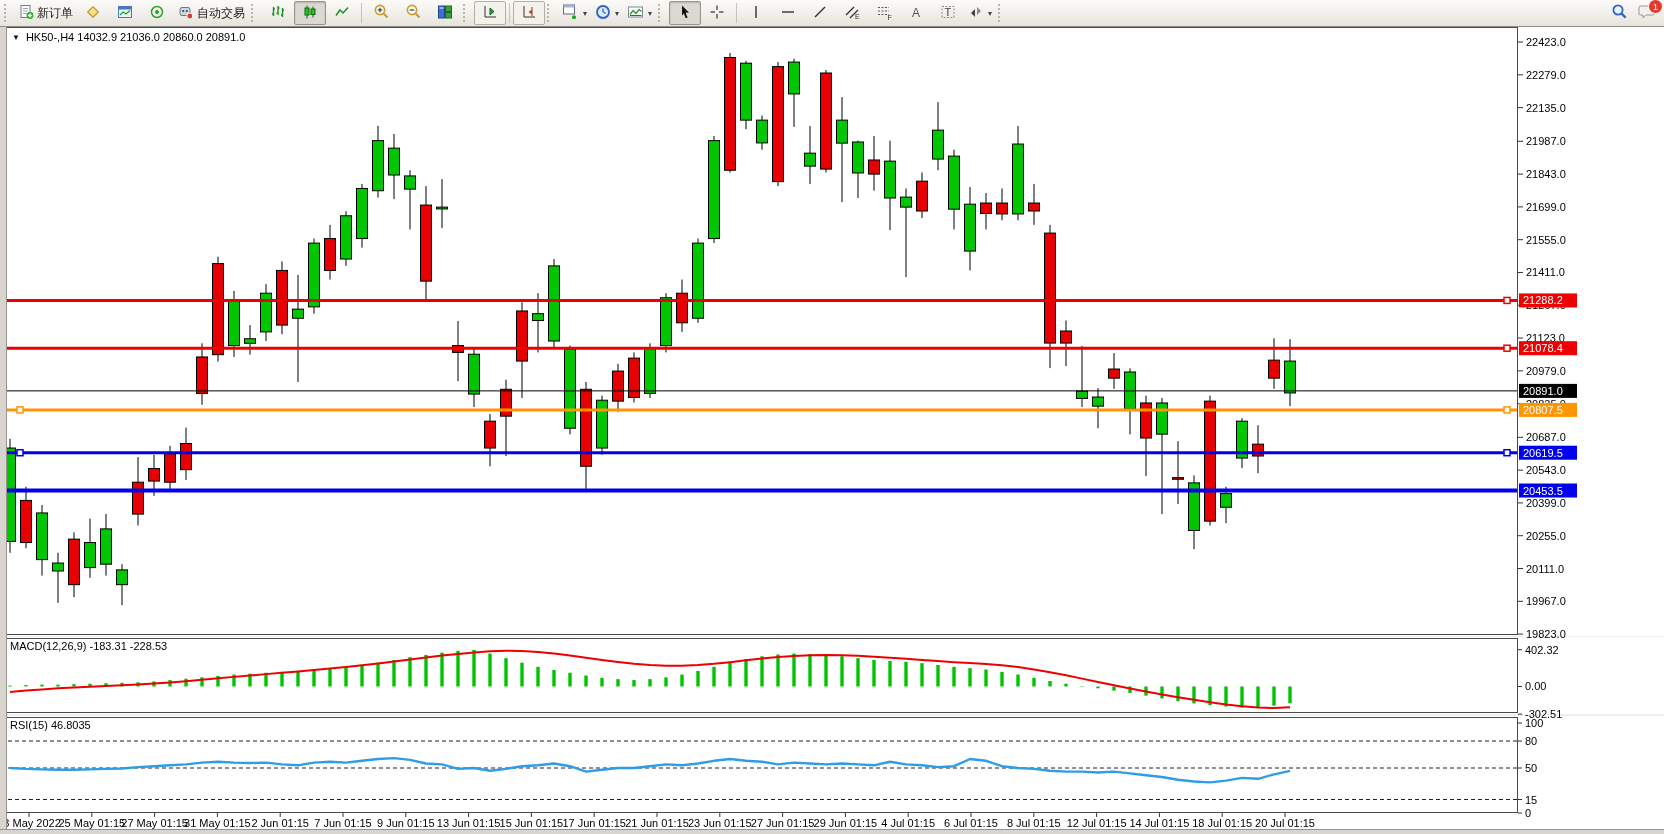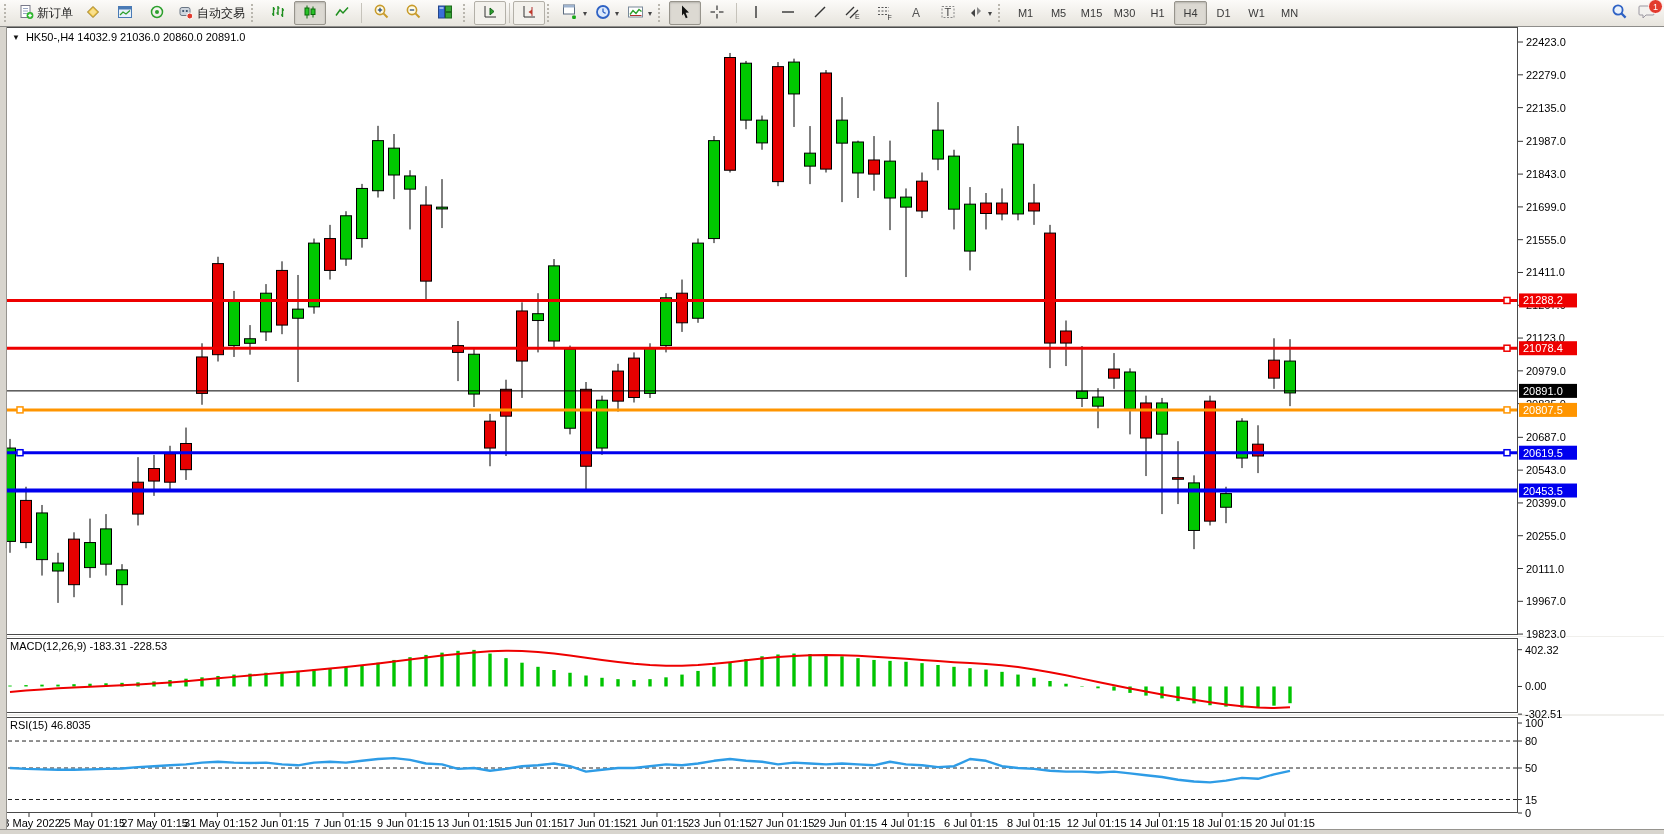--- a/index.html
+++ b/index.html
@@ -240,31 +240,20 @@
   <div class="tbtn">
     <span><svg width="16" height="16" viewBox="0 0 16 16">
           <polygon points="3,9 7,5 7,13" fill="#444"></polygon>
           <polygon points="13,7 9,3 9,11" fill="#888"></polygon>
         </svg></span>
     <span class="caret">▾</span>
   </div>
 
   <div class="grip"></div>
 
-  <div id="tf-group" style="display:flex;align-items:center;">
-      <div class="tbtn tf">M1</div>
-      <div class="tbtn tf">M5</div>
-      <div class="tbtn tf">M15</div>
-      <div class="tbtn tf">M30</div>
-      <div class="tbtn tf">H1</div>
-      <div class="tbtn tf pressed">H4</div>
-      <div class="tbtn tf">D1</div>
-      <div class="tbtn tf">W1</div>
-      <div class="tbtn tf">MN</div>
-    </div>
 
   <div class="toolbar-right">
     <span><svg width="17" height="17" viewBox="0 0 17 17">
           <circle cx="7" cy="7" r="4.6" fill="#eaf2fc" stroke="#2f62c4" stroke-width="1.8"></circle>
           <line x1="10.4" y1="10.4" x2="14.6" y2="14.6" stroke="#2f62c4" stroke-width="2.2"></line>
         </svg></span>
     <span class="chat-wrap">
       <svg width="18" height="16" viewBox="0 0 18 16">
           <path d="M2,3 h13 a1,1 0 0 1 1,1 v7 a1,1 0 0 1 -1,1 h-7 l-3,3 v-3 h-3 a1,1 0 0 1 -1,-1 v-7 a1,1 0 0 1 1,-1 z" fill="#f2f1ee" stroke="#9a97a0"></path>
         </svg>

